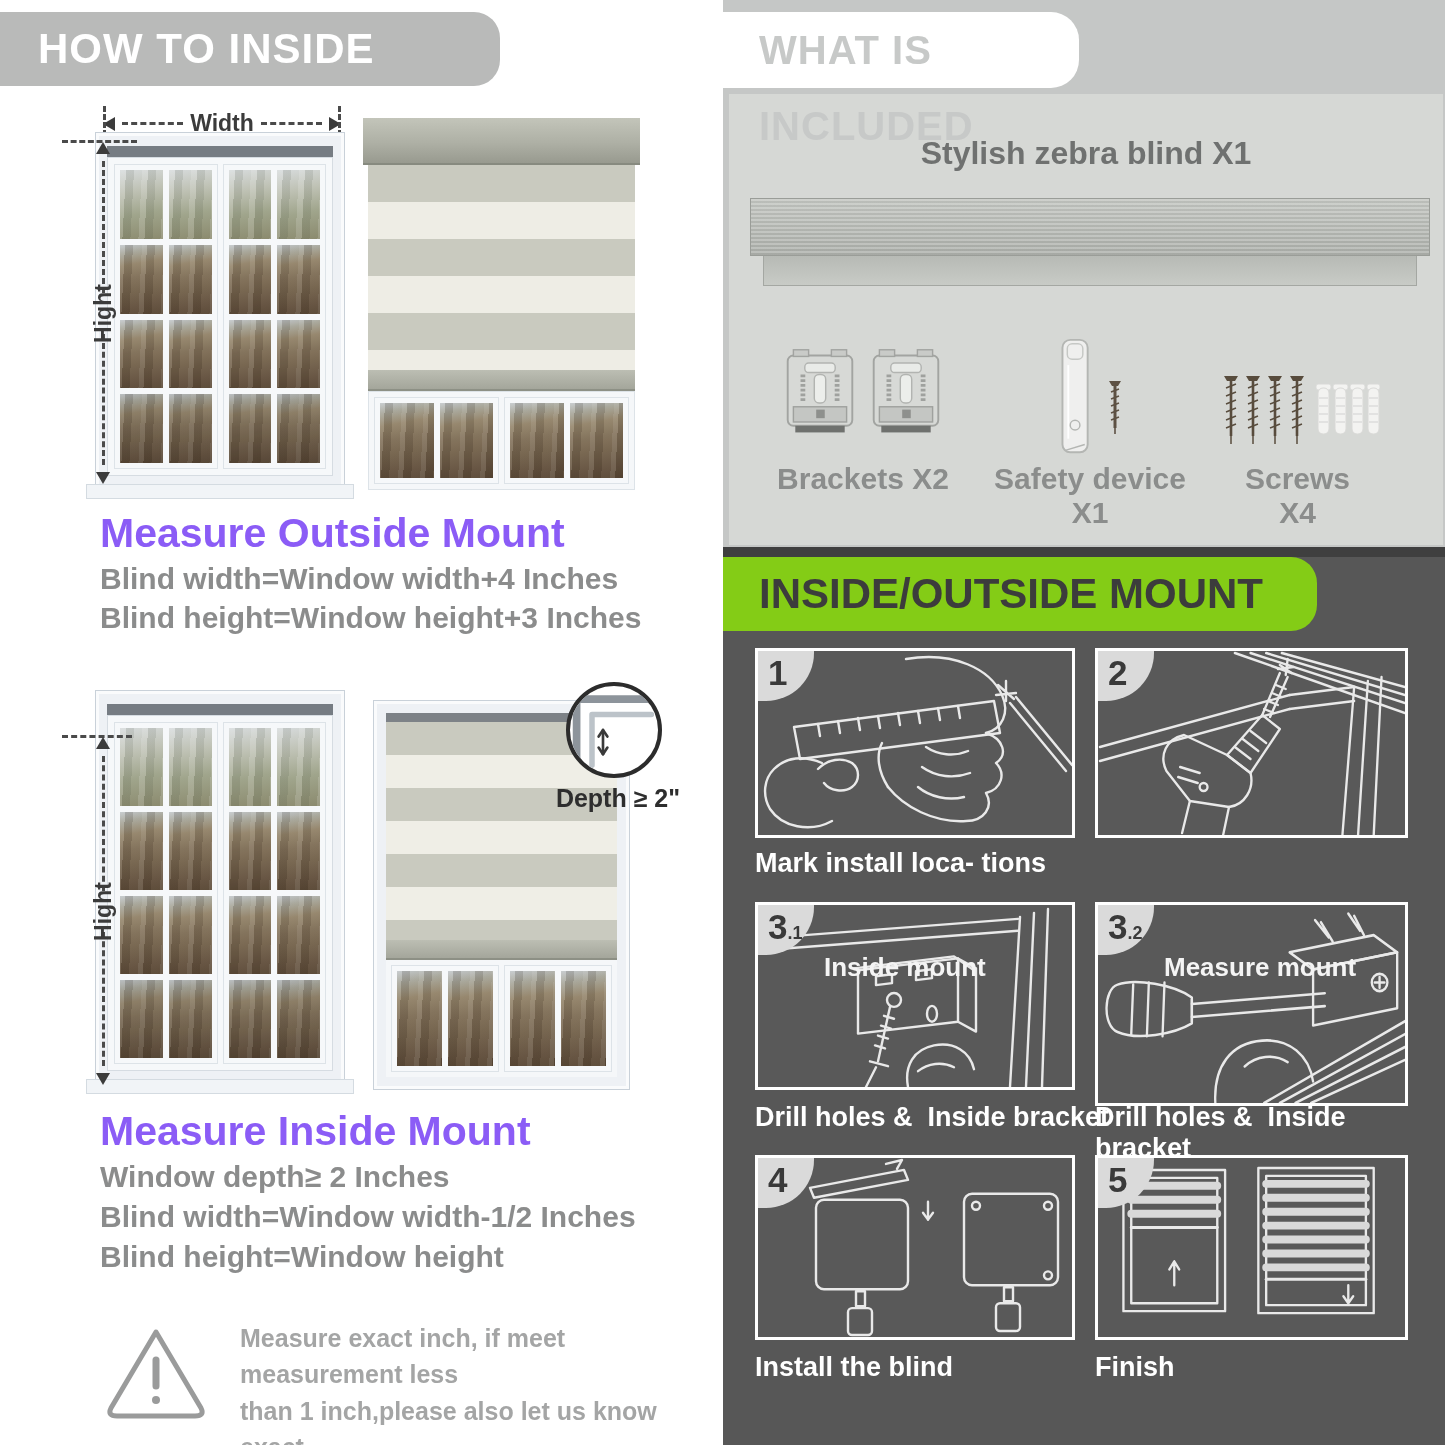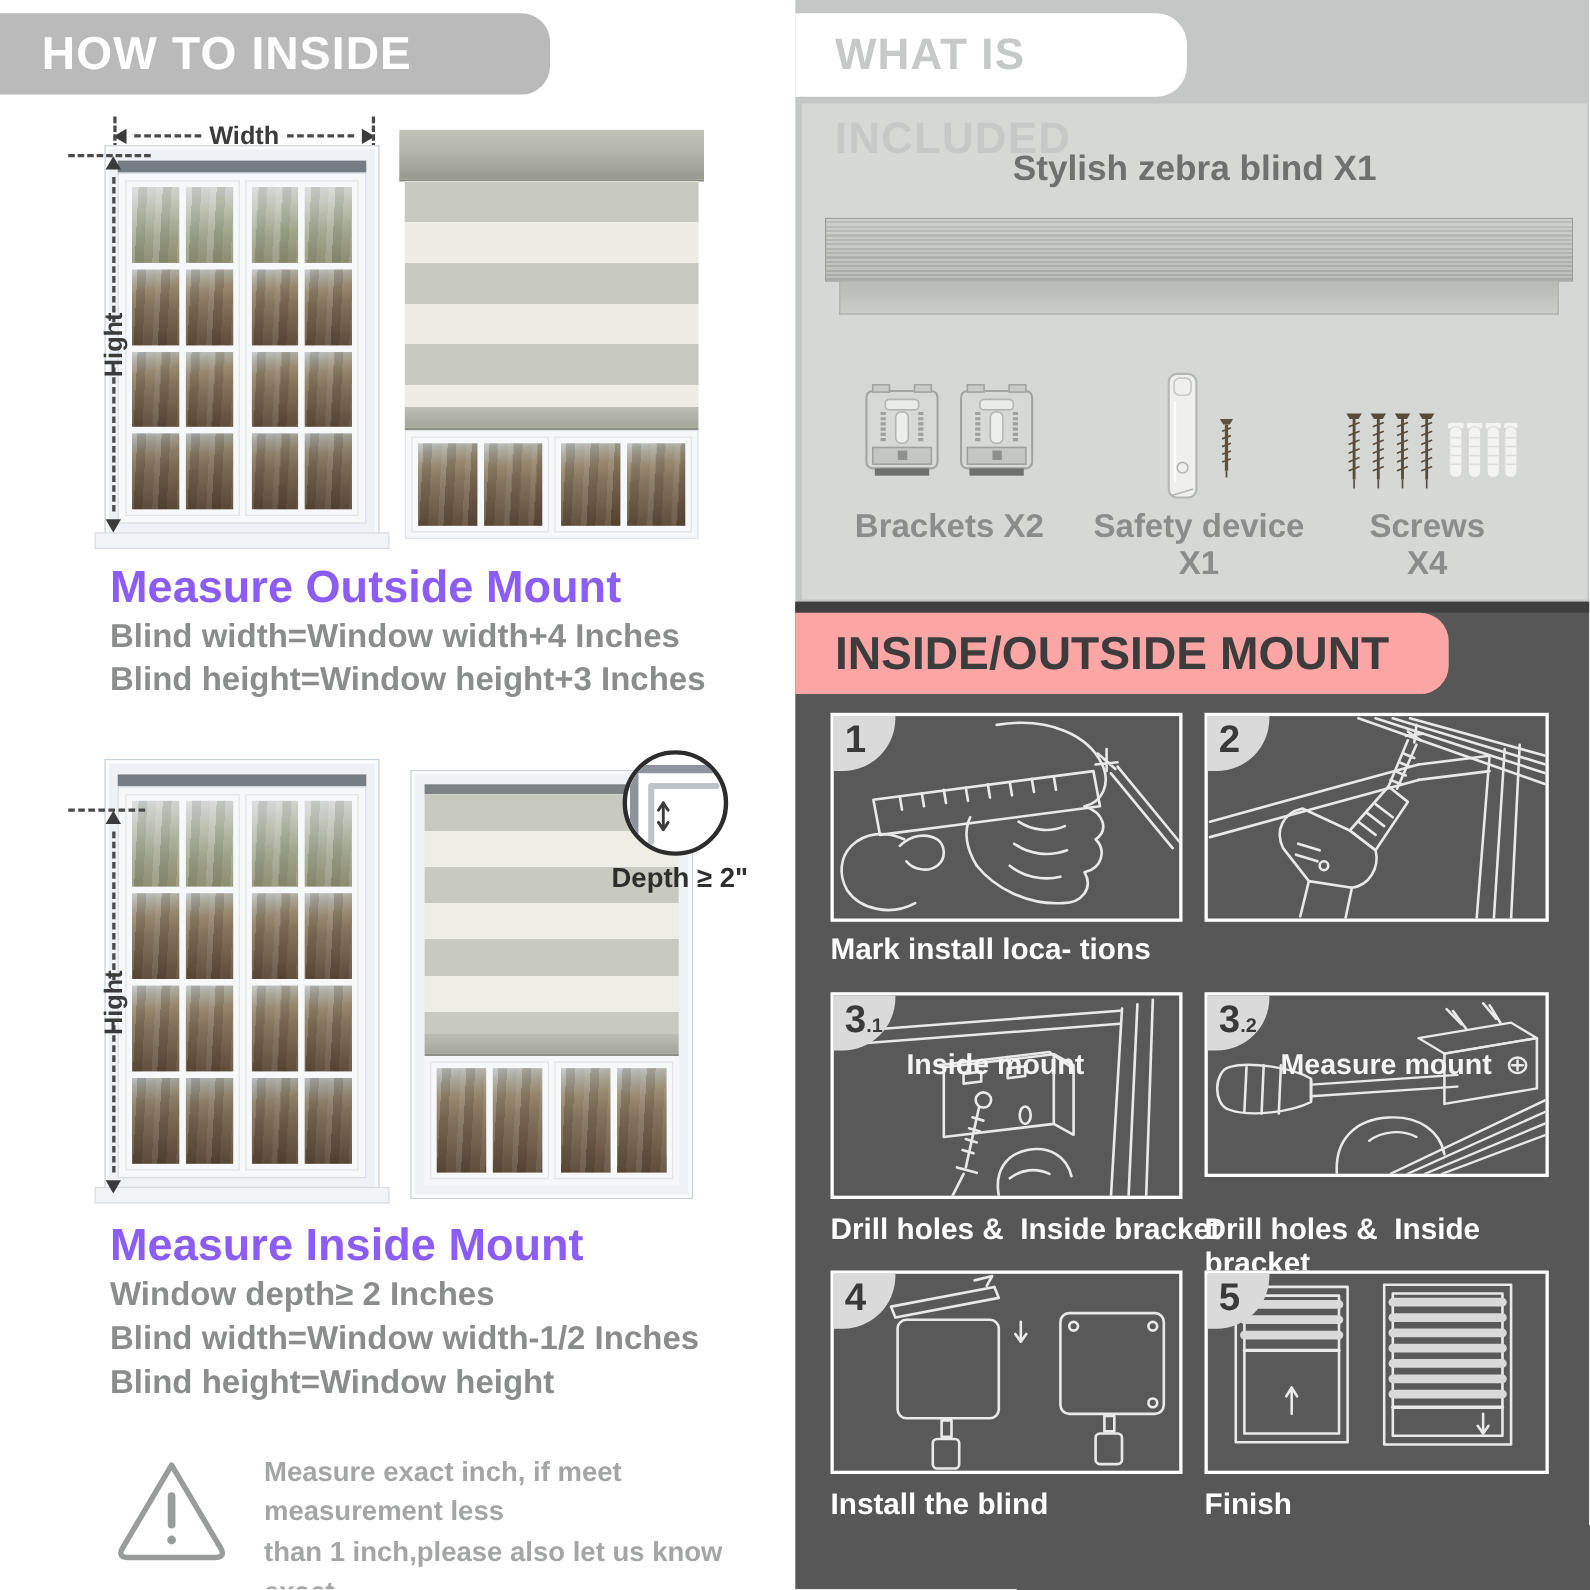--- a/index.html
+++ b/index.html
@@ -97,21 +97,21 @@
       background:repeating-linear-gradient(180deg, rgba(255,255,255,.18) 0 2px, rgba(0,0,0,.04) 2px 4px),
                  linear-gradient(180deg,#c3c6c1,#adb0ab);
       border:1px solid #9a9d98;box-sizing:border-box;}
   .headrail-under{position:absolute;left:763px;top:256px;width:654px;height:30px;
       background:linear-gradient(180deg,#b7bab5,#c8cbc6);border:1px solid #a4a7a2;border-top:none;box-sizing:border-box;}
   .part-label{position:absolute;top:462px;font-size:30px;font-weight:bold;color:#8b8d8c;text-align:center;}
 
   
   .dark-section{position:absolute;left:723px;top:547px;width:722px;height:898px;background:#575757;}
   .dark-strip{position:absolute;left:723px;top:547px;width:722px;height:10px;background:#3f3f3f;}
-  .banner-mount{position:absolute;left:723px;top:557px;width:594px;height:74px;background:#fca5a5;
+  .banner-mount{position:absolute;left:723px;top:557px;width:594px;height:74px;background:#84cc16;
       border-radius:0 26px 26px 0;color:#3c3c3c;font-weight:bold;font-size:42px;line-height:74px;
       padding-left:36px;box-sizing:border-box;}
   .step{position:absolute;border:3px solid #ffffff;background:#595959;box-sizing:border-box;}
   .badge{position:absolute;top:0;left:0;width:56px;height:50px;background:#dadada;
       border-radius:0 0 48px 0;color:#3a3a3a;font-weight:bold;font-size:35px;line-height:44px;
       padding-left:10px;box-sizing:border-box;}
   .badge .sub{font-size:18px;font-weight:bold;}
   .mount-label{position:absolute;left:66px;top:12px;font-size:26px;font-weight:bold;color:#f4f4f4;margin-top:35px;}
   .caption{position:absolute;font-size:27px;font-weight:bold;color:#ffffff;white-space:pre-wrap;}
   .art{position:absolute;left:0;top:0;width:100%;height:100%;}
@@ -430,21 +430,21 @@
       <path d="M126,112 l10,3 M123,122 l10,3 M120,132 l10,3 M117,142 l10,3"></path>
       <path d="M112,158 l18,5 M118,164 L108,184"></path>
       <path d="M150,184 C146,162 156,146 176,142 C196,138 212,148 216,166"></path>
       <path d="M160,168 C170,160 184,158 196,164"></path>
     </svg>
     <div class="badge"><span>3</span><span class="sub">.1</span></div>
     <div class="mount-label">Inside mount</div>
   </div>
   <div class="caption" style="left:755px;top:1102px;">Drill holes &amp;  Inside bracket</div>
 
-  <div class="step" style="left:1095px;top:902px;width:313px;height:168px;">
+  <div class="step" style="left:1095px;top:902px;width:313px;height:204px;">
     <svg class="art" viewBox="0 0 314 184" preserveAspectRatio="none">
       <path d="M170,184 L314,108 M186,184 L314,120 M202,184 L314,132 M218,184 L314,144"></path>
       <path d="M196,44 L282,28 L306,44 L220,60 Z"></path>
       <path d="M220,60 L306,44 L306,96 L220,112 Z"></path>
       <path d="M236,30 l-14,-16 M240,34 l-12,-18 M268,24 l-12,-16 M272,28 l-10,-18"></path>
       <circle cx="288" cy="72" r="8"></circle>
       <path d="M283,72 h10 M288,67 v10"></path>
       <path d="M96,92 L232,82 M96,104 L232,94"></path>
       <path d="M96,88 l0,20"></path>
       <path d="M20,74 C6,78 4,112 20,118 C40,126 78,120 96,110 L96,86 C78,74 38,68 20,74 Z"></path>

